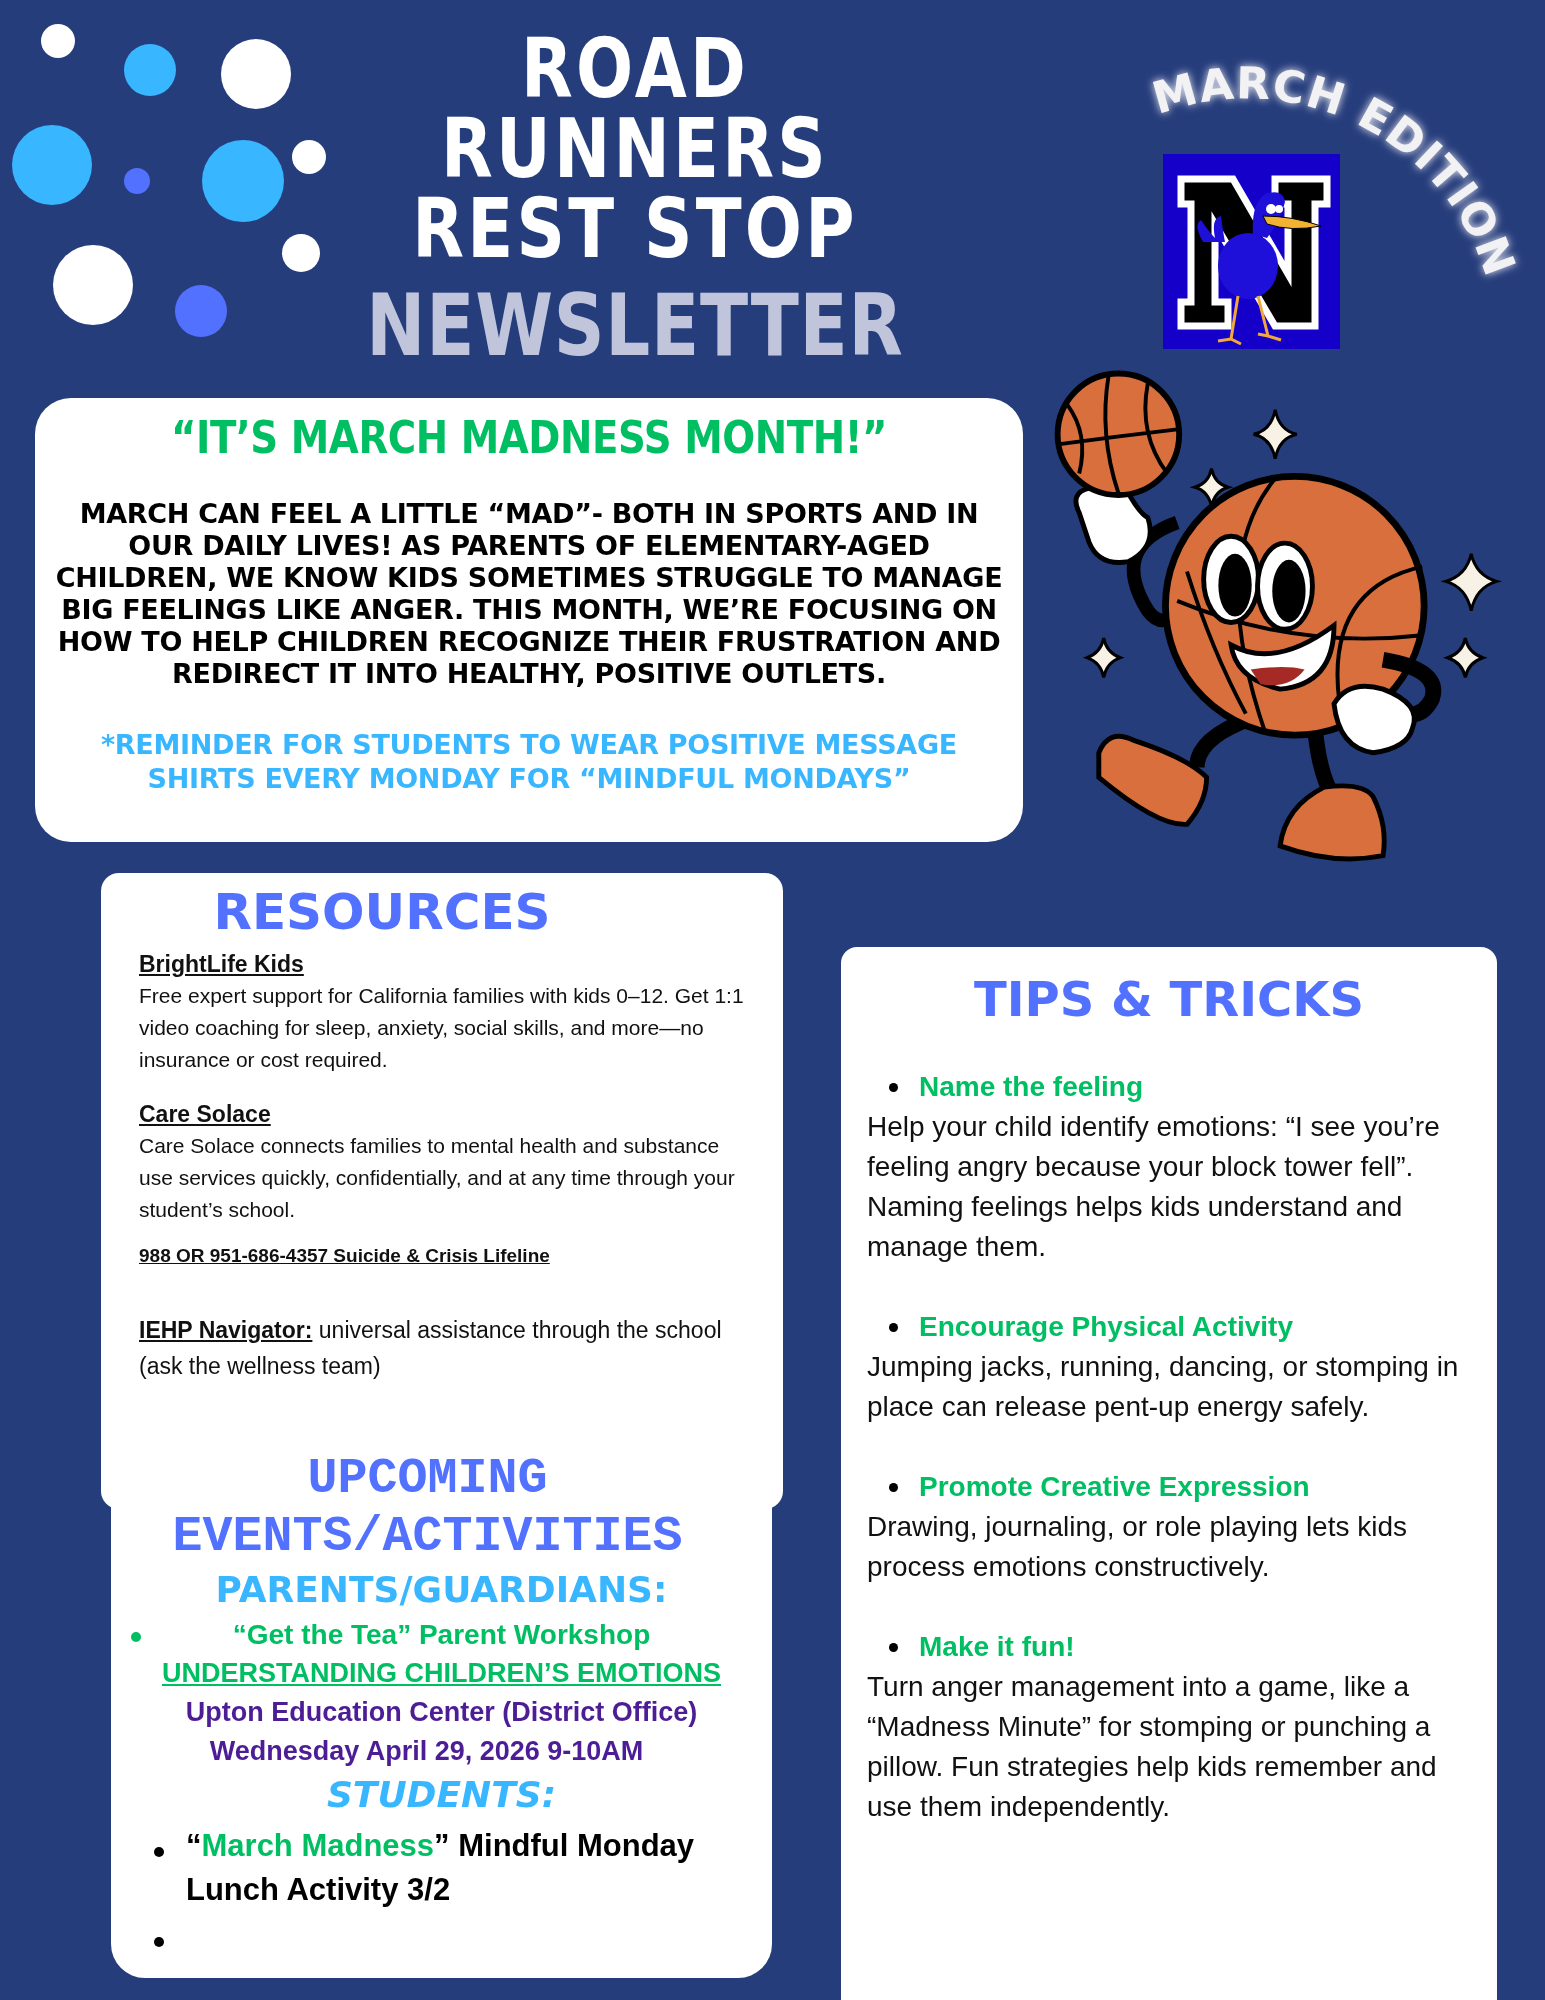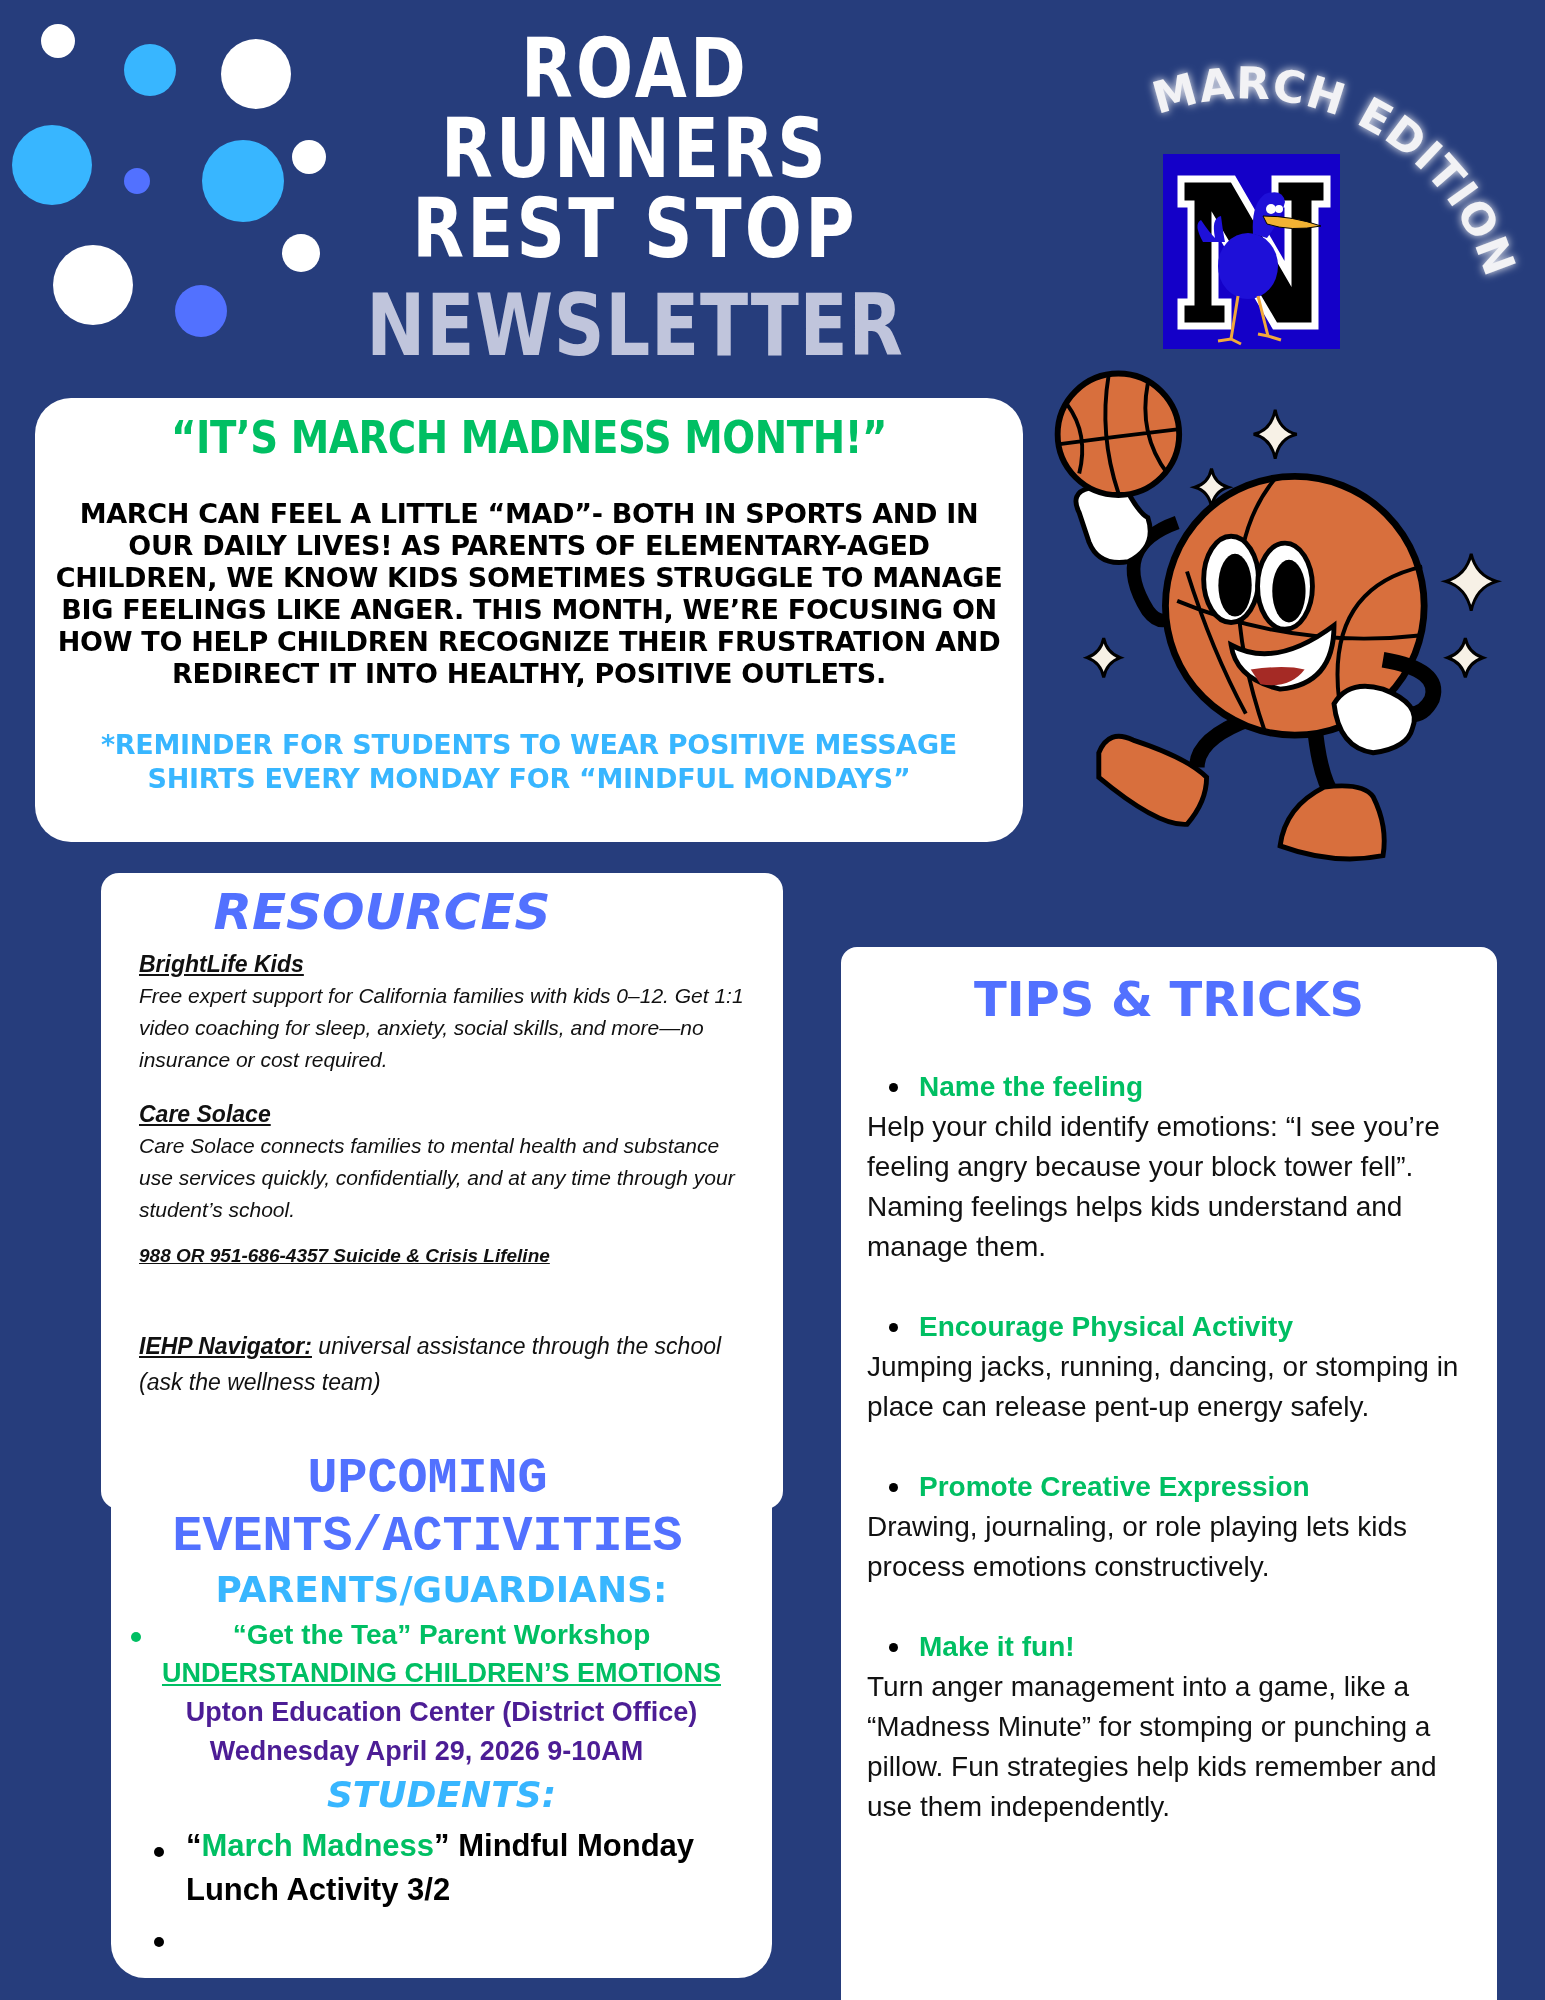--- a/index.html
+++ b/index.html
@@ -26,21 +26,21 @@
     font-family: "DejaVu Sans", sans-serif; font-weight: bold; font-size: 44px;
     fill: #f2f2f5; letter-spacing: 1px;
   }
 
   
   .logo { position: absolute; left: 1163px; top: 154px; width: 177px; height: 195px; background: #1400c8; }
 
   
   .card { position: absolute; background: #ffffff; border-radius: 36px; }
   .card-intro { left: 35px; top: 398px; width: 988px; height: 444px; }
-  .card-res   { left: 101px; top: 873px; width: 682px; height: 636px; border-radius: 18px; font-style: italic; }
+  .card-res   { left: 101px; top: 873px; width: 682px; height: 636px; border-radius: 18px; }
   .card-events{ left: 111px; top: 1434px; width: 661px; height: 544px; border-radius: 34px; }
   .card-tips  { left: 841px; top: 947px; width: 656px; height: 1102px; border-radius: 16px; }
 
   .intro-heading {
     position: absolute; left: 0; right: 0; top: 14px; text-align: center;
     color: #00bf63; font-family: "DejaVu Sans", sans-serif; font-weight: bold;
     font-size: 44px; letter-spacing: -0.5px;
     transform: scaleX(0.88);
   }
   .intro-body {
@@ -55,21 +55,21 @@
   }
 
   .res-heading {
     position: absolute; left: 0; width: 100%; top: 10px; text-align: center; padding-right: 120px; box-sizing: border-box;
     color: #5271ff; font-family: "DejaVu Sans", sans-serif; font-weight: bold; font-size: 50px;
   }
   .res-body { position: absolute; left: 38px; right: 30px; top: 75px; font-size: 21px; line-height: 32px; color: #111; }
   .res-title { font-weight: bold; text-decoration: underline; font-size: 23px; }
   .res-block { margin-bottom: 14px; }
   .res-hotline { font-weight: bold; text-decoration: underline; font-size: 19px; margin-top: 6px; }
-  .res-iehp { margin-top: 56px; font-size: 23px; line-height: 36px; }
+  .res-iehp { margin-top: 40px; font-size: 23px; line-height: 36px; }
   .res-iehp b { text-decoration: underline; }
 
   .ev-heading {
     position: absolute; left: 0; right: 0; top: 16px; text-align: center;
     color: #5271ff; font-family: Liberation Mono, monospace; font-weight: bold;
     font-size: 50px; line-height: 58px; padding-right: 28px;
   }
   .ev-sub {
     position: absolute; left: 0; right: 0; text-align: center; color: #38b6ff;
     font-family: "DejaVu Sans", sans-serif; font-weight: bold; font-size: 36px;

